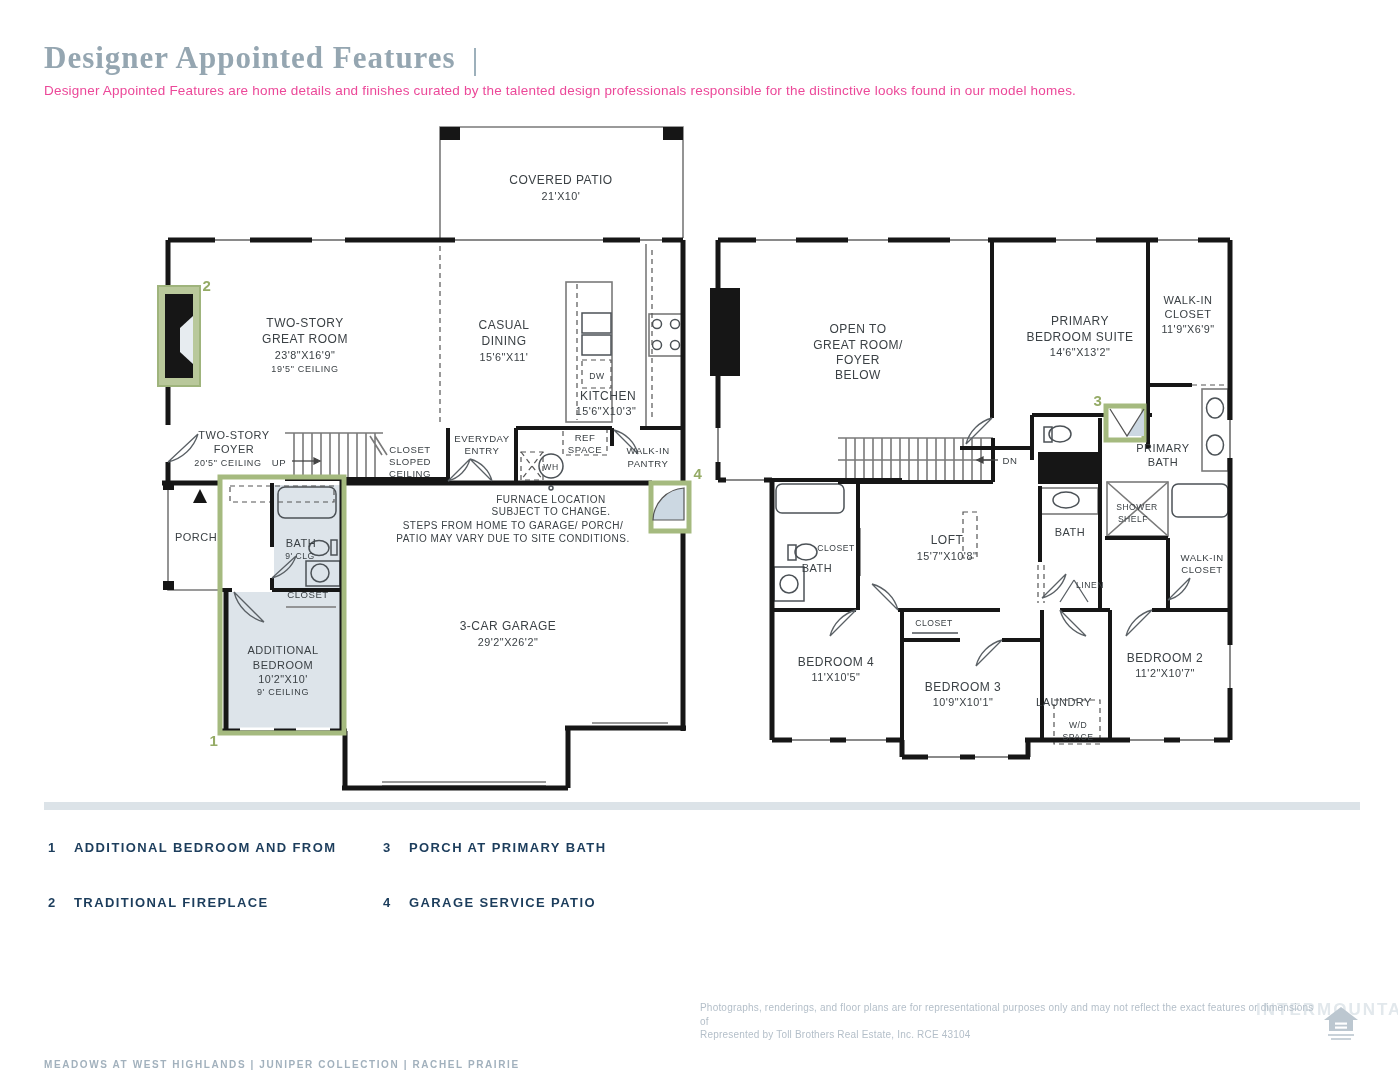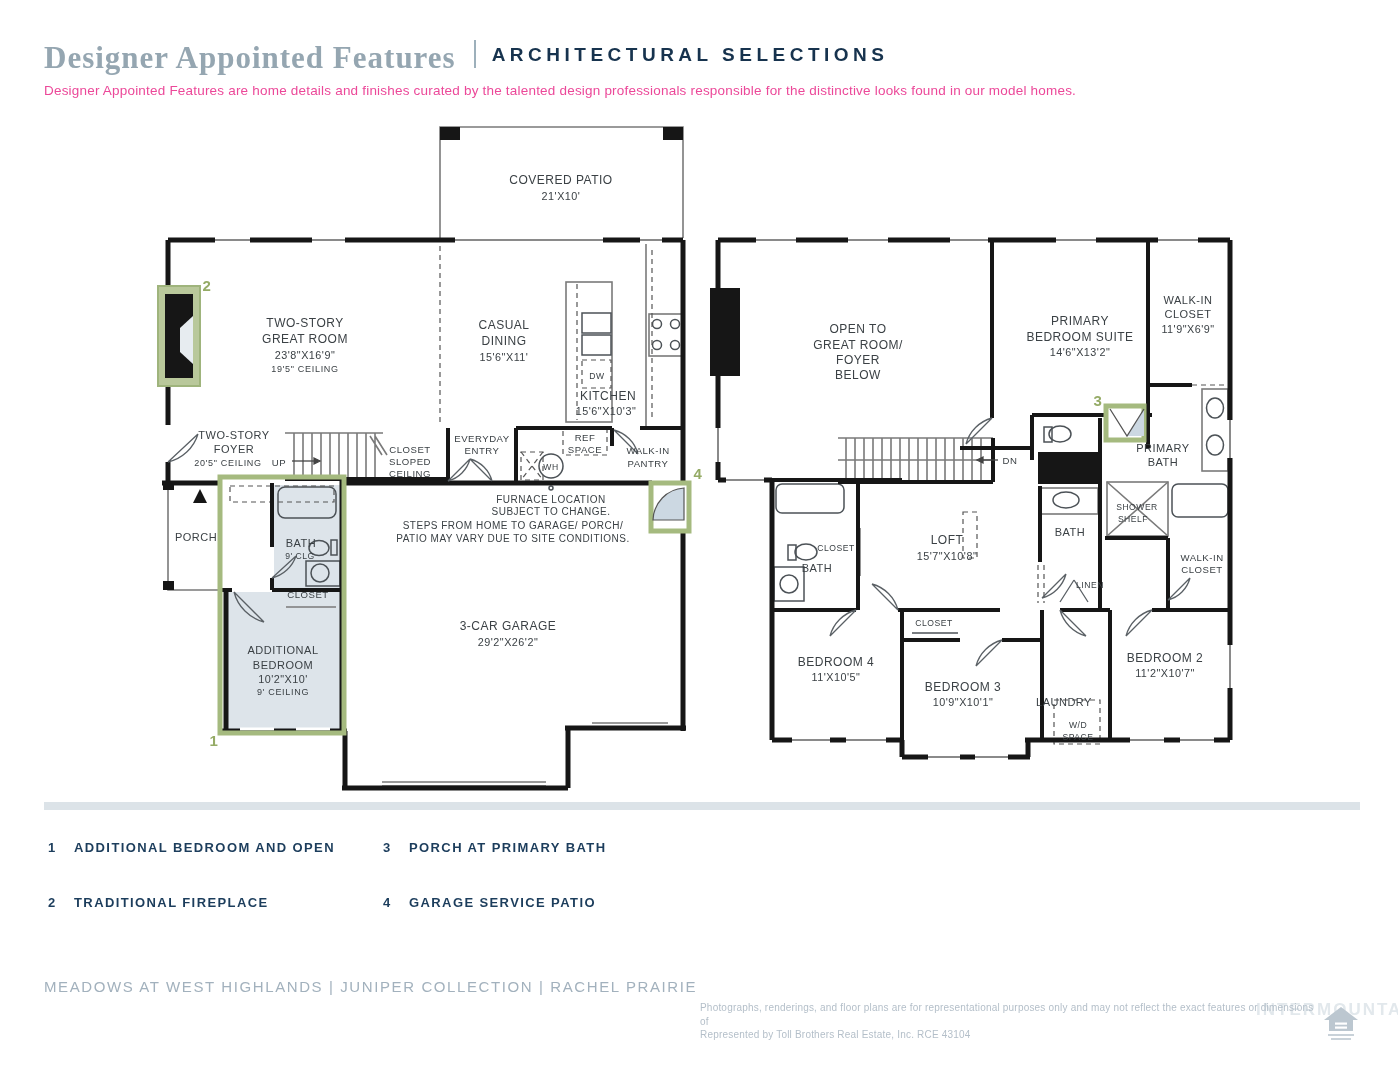--- a/index.html
+++ b/index.html
@@ -1,43 +1,42 @@
 <!DOCTYPE html>
 <html><head>
 <meta charset="utf-8">
 <style>
 *{margin:0;padding:0;box-sizing:border-box}
 html,body{width:1398px;height:1080px}
 body{background:#fff;font-family:"Liberation Sans",sans-serif;position:relative;overflow:hidden}
 .hdr{position:absolute;left:44px;top:40px}
-.title-row{display:flex;align-items:flex-start}
+.title-row{display:flex;align-items:flex-end}
 .title{font-family:"Liberation Serif",serif;font-size:31px;font-weight:700;color:#95a6b1;letter-spacing:1px}
 .vbar{width:2px;height:28px;background:#9db0bb;margin:0 16px 0 18px}
 .arch{font-size:19px;font-weight:600;color:#17334e;letter-spacing:4.5px;padding-top:4px}
 .desc{margin-top:7px;font-size:13.5px;color:#ec4899;letter-spacing:.2px}
 .bar{position:absolute;left:44px;top:802px;width:1316px;height:8px;background:#dce3e8}
 .leg{position:absolute;display:flex;font-size:13px;font-weight:bold;color:#1c3d5c;letter-spacing:1.4px}
 .leg .n{width:26px}
-.community{position:absolute;left:44px;top:977px;font-size:15px;font-weight:normal;color:#a2b1bd;letter-spacing:1.6px;line-height:19px}
+.community{position:absolute;left:44px;top:1055px;font-size:10px;font-weight:bold;color:#a2b1bd;letter-spacing:1.6px;line-height:19px}
 .legal{position:absolute;left:700px;top:1001px;width:625px;font-size:10px;color:#b4bfc9;line-height:13.5px;letter-spacing:.2px}
 .wm{position:absolute;left:1256px;top:1000px;width:142px;overflow:hidden;font-size:17px;font-weight:bold;color:#e2e8ec;letter-spacing:2px;white-space:nowrap}
 .ehlogo{position:absolute;left:1322px;top:1006px}
 svg text{font-family:"Liberation Sans",sans-serif;fill:#3b4145;text-anchor:middle;letter-spacing:.5px}
 .rm{font-size:12px}.rm2{font-size:11px}.dm{font-size:10.8px}.sm{font-size:9.6px}
 .t8{font-size:8.6px}.ceil{font-size:9px;letter-spacing:.7px}.note{font-size:10px}
 .num{font-size:15px;font-weight:bold;fill:#95ab66}
 </style>
 </head>
 <body>
 
 <div class="hdr">
   <div class="title-row">
     <span class="title">Designer Appointed Features</span>
     <span class="vbar"></span>
-    <span class="arch">ARCHITECTURAL SELECTIONS</span>
   </div>
   <div class="desc">Designer Appointed Features are home details and finishes curated by the talented design professionals responsible for the distinctive looks found in our model homes.</div>
 </div>
 
 <svg style="position:absolute;left:0;top:0" width="1398" height="810" viewBox="0 0 1398 810">
 
   <g stroke="none" fill="#dde4ea">
     <rect x="274" y="485" width="66" height="103"></rect>
     <rect x="228" y="592" width="112" height="137"></rect>
   </g>
@@ -261,21 +260,21 @@
     <text x="1165" y="662" class="rm">BEDROOM 2</text>
     <text x="1165" y="677" class="dm">11'2"X10'7"</text>
     <text x="1098" y="406" class="num">3</text>
   </g>
 </svg>
 
 <div class="bar"></div>
 
 <div class="leg" style="left:48px;top:840px">
   <span class="n">1</span>
-  <span>ADDITIONAL BEDROOM AND OPEN</span>
+  <span>ADDITIONAL BEDROOM AND FROM</span>
 </div>
 <div class="leg" style="left:48px;top:895px">
   <span class="n">2</span>
   <span>TRADITIONAL FIREPLACE</span>
 </div>
 <div class="leg" style="left:383px;top:840px">
   <span class="n">3</span>
   <span>PORCH AT PRIMARY BATH</span>
 </div>
 <div class="leg" style="left:383px;top:895px">

